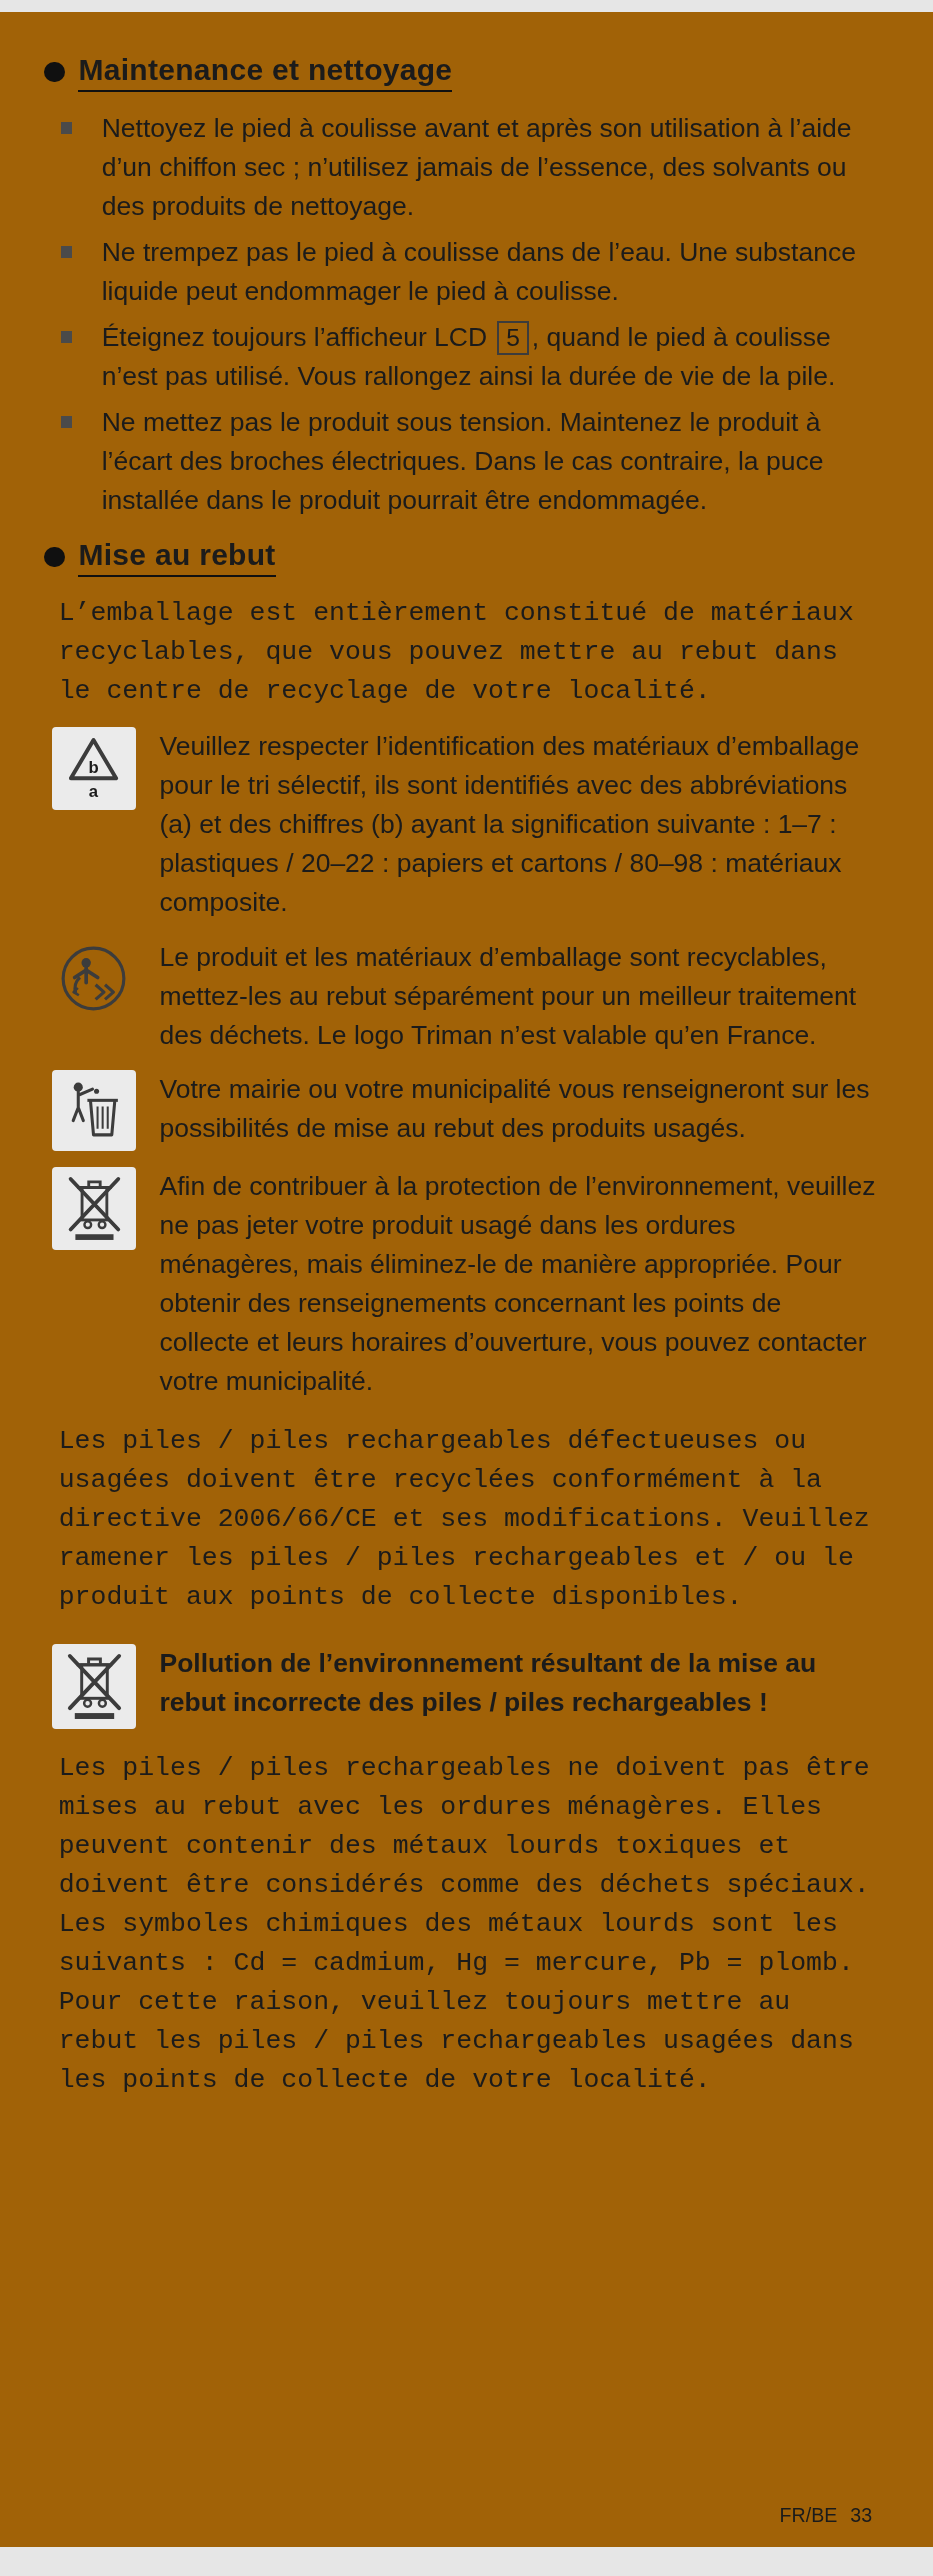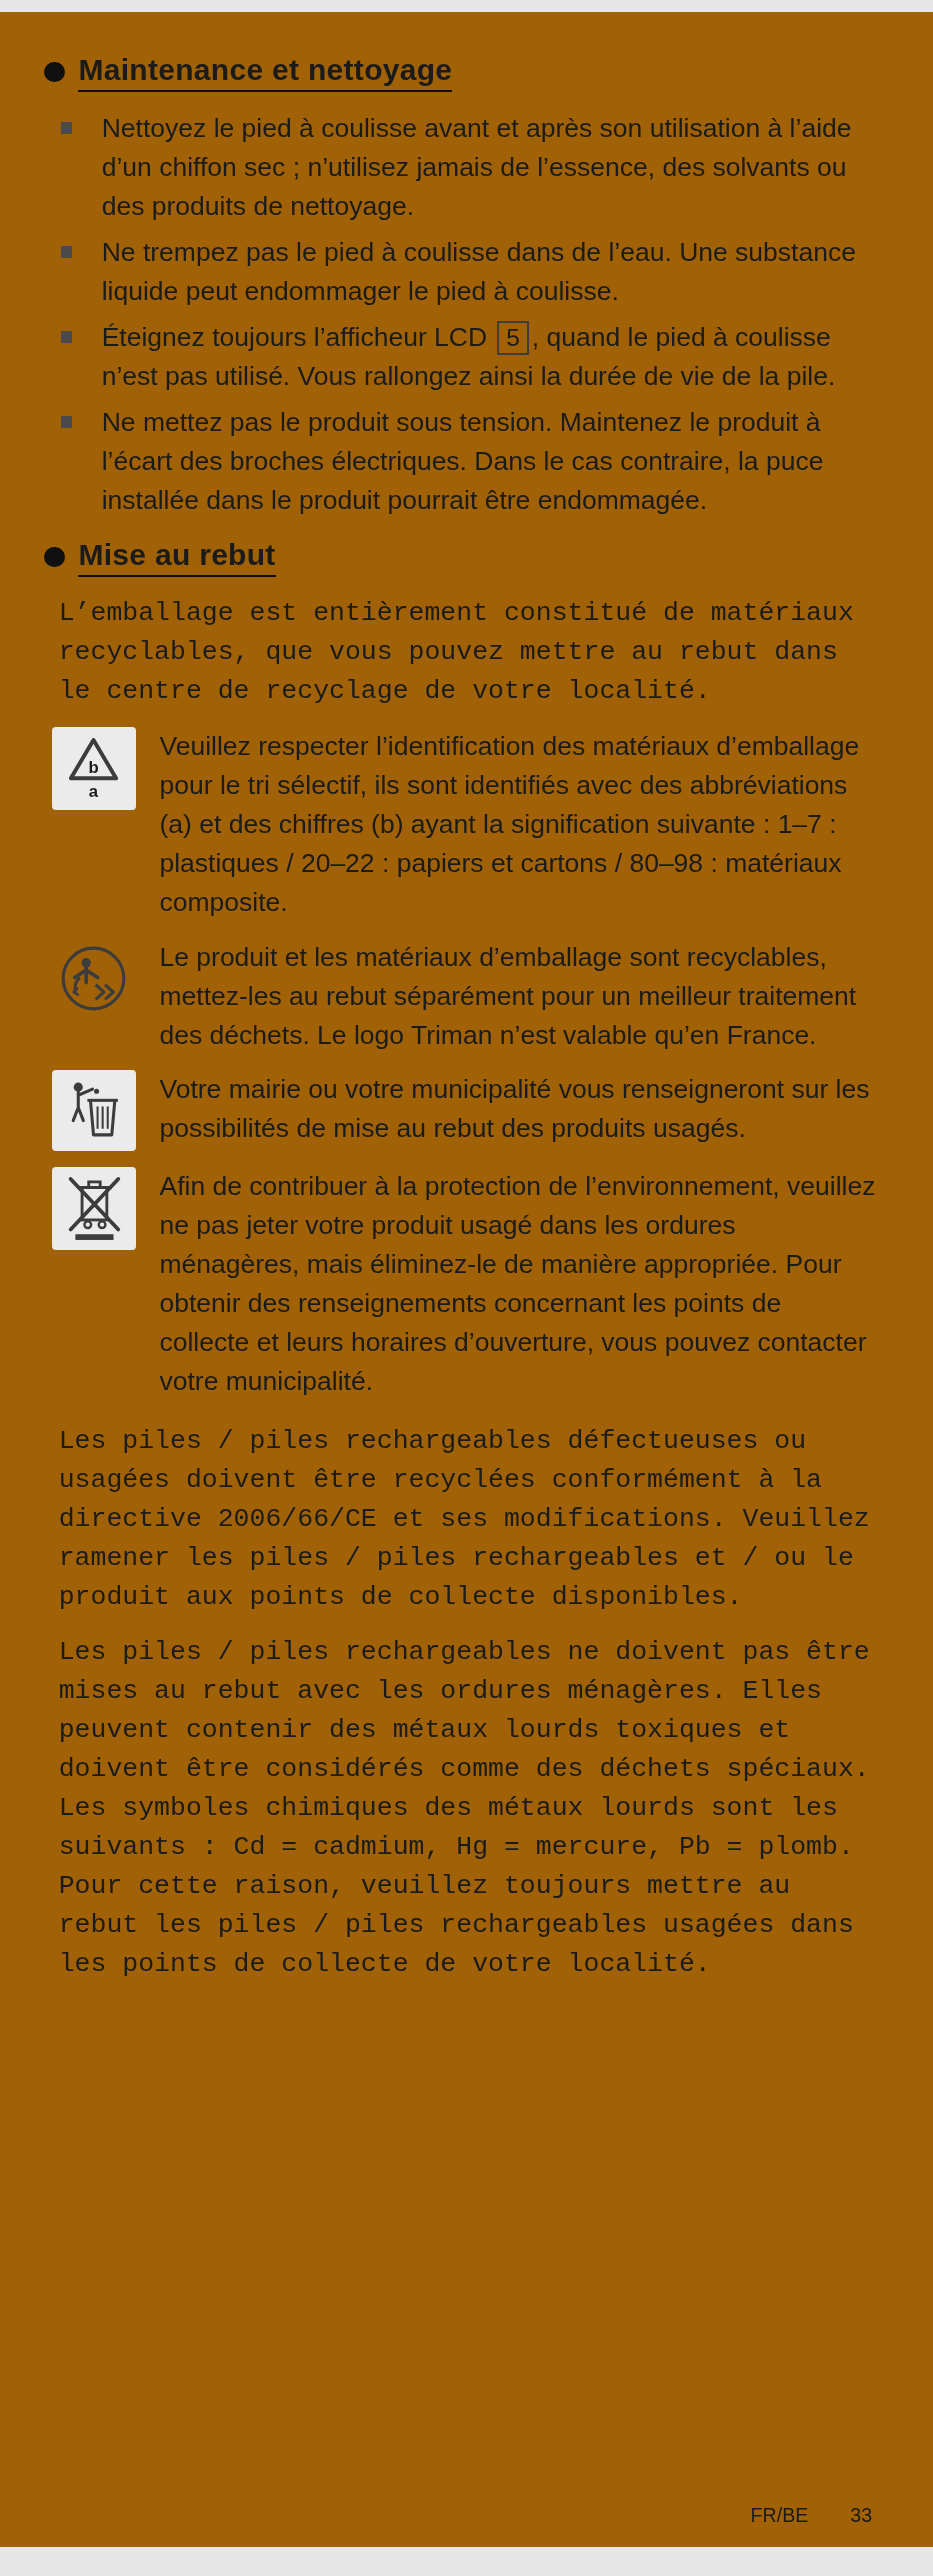--- a/index.html
+++ b/index.html
@@ -81,21 +81,21 @@
     font-weight: bold;
     fill: #1b1b1b;
     text-anchor: middle;
   }
 
   .footer {
     margin-top: auto;
     display: flex;
     justify-content: flex-end;
     align-items: flex-end;
-    gap: 42px;
+    gap: 13px;
     font-size: 19.6px;
     padding: 11.8px 3.9px 2px 0;
     color: #1b1b1b;
   }
 </style>
 </head>
 <body>
 
 <div class="page">
 
@@ -184,20 +184,34 @@
           <circle cx="41" cy="53" r="3.5" fill="none" stroke="#3c3c3c" stroke-width="2.5"></circle>
           <path d="M8 5 L58 58 M58 5 L8 58" stroke="#3c3c3c" stroke-width="4" stroke-linecap="round"></path>
           <rect x="13" y="63" width="40" height="6" fill="#3c3c3c"></rect>
         </svg>
       </div>
       <div class="icon-text body-text">Afin de contribuer à la protection de l’environnement, veuillez ne pas jeter votre produit usagé dans les ordures ménagères, mais éliminez-le de manière appropriée. Pour obtenir des renseignements concernant les points de collecte et leurs horaires d’ouverture, vous pouvez contacter votre municipalité.</div>
     </div>
 
     <p class="body-text para para-gap-top">Les piles / piles rechargeables défectueuses ou usagées doivent être recyclées conformément à la directive 2006/66/CE et ses modifications. Veuillez ramener les piles / piles rechargeables et / ou le produit aux points de collecte disponibles.</p>
 
+    <div class="warning">
+      <div class="icon-cell boxed">
+        <svg viewBox="0 0 64 72" width="63" height="71">
+          <path d="M27 13 v-5 h12 v5" stroke="#3c3c3c" stroke-width="3" fill="none"></path>
+          <path d="M15 14 H51" stroke="#3c3c3c" stroke-width="3"></path>
+          <rect x="20" y="14" width="26" height="34" fill="none" stroke="#3c3c3c" stroke-width="3"></rect>
+          <circle cx="26" cy="53" r="3.5" fill="none" stroke="#3c3c3c" stroke-width="2.5"></circle>
+          <circle cx="41" cy="53" r="3.5" fill="none" stroke="#3c3c3c" stroke-width="2.5"></circle>
+          <path d="M8 5 L58 58 M58 5 L8 58" stroke="#3c3c3c" stroke-width="4" stroke-linecap="round"></path>
+          <rect x="13" y="63" width="40" height="6" fill="#3c3c3c"></rect>
+        </svg>
+      </div>
+      <div class="warning-title body-text">Pollution de l’environnement résultant de la mise au rebut incorrecte des piles / piles rechargeables !</div>
+    </div>
 
     <p class="body-text para">Les piles / piles rechargeables ne doivent pas être mises au rebut avec les ordures ménagères. Elles peuvent contenir des métaux lourds toxiques et doivent être considérés comme des déchets spéciaux. Les symboles chimiques des métaux lourds sont les suivants : Cd = cadmium, Hg = mercure, Pb = plomb. Pour cette raison, veuillez toujours mettre au rebut les piles / piles rechargeables usagées dans les points de collecte de votre localité.</p>
   </section>
 
   <div class="footer">
     <span>FR/BE</span>
     <span>33</span>
   </div>
 
 </div>

